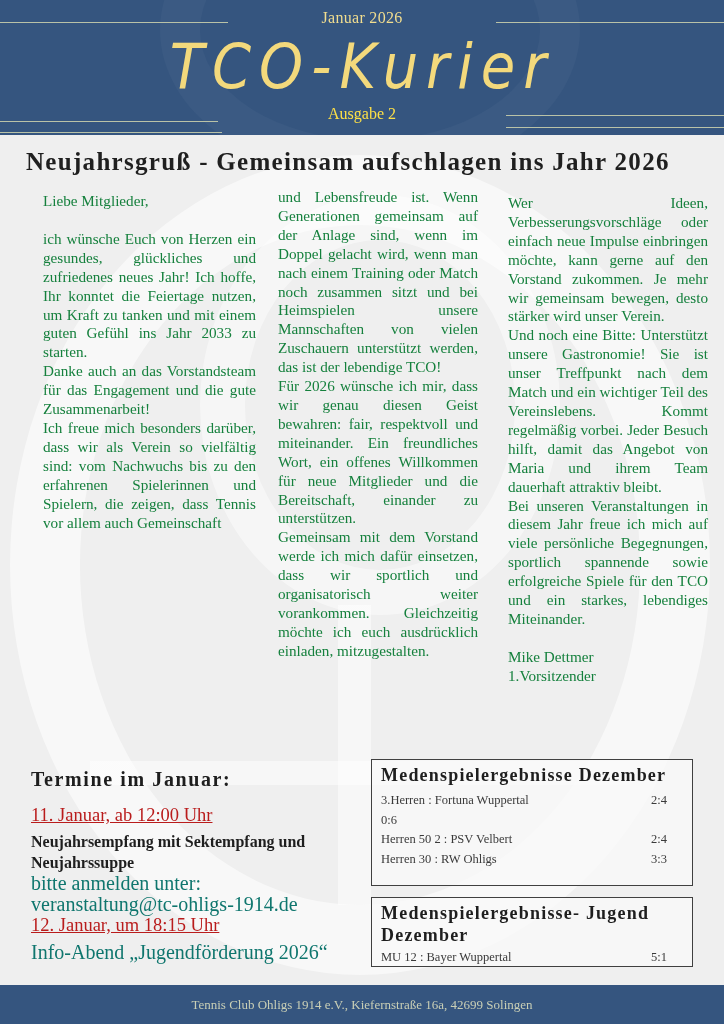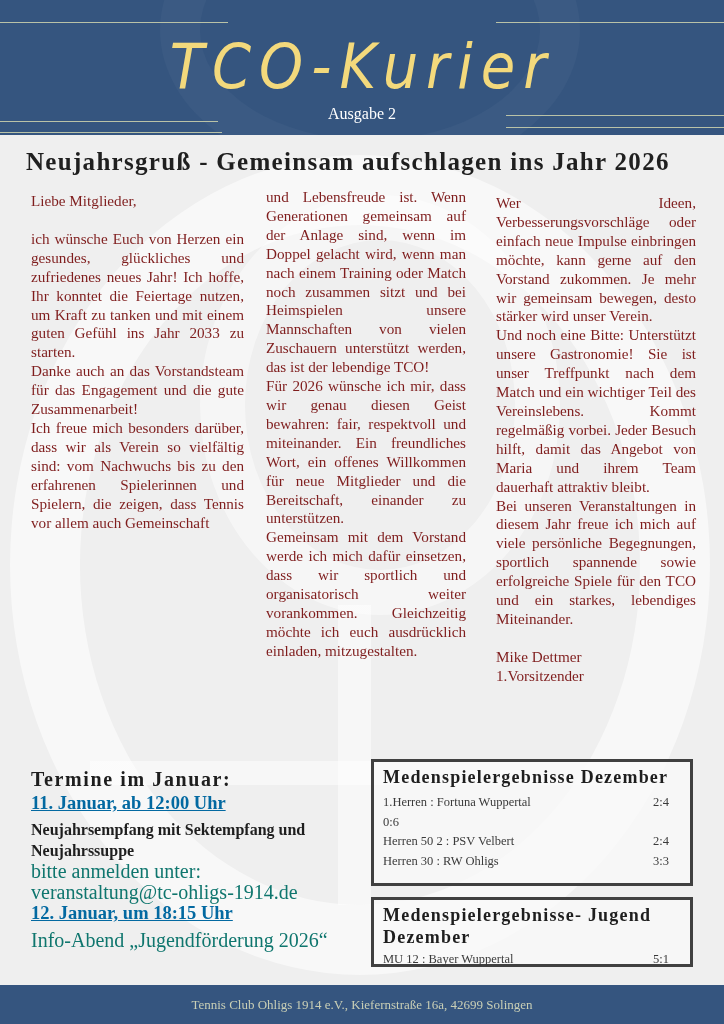--- a/index.html
+++ b/index.html
@@ -52,54 +52,54 @@
     }
     .masthead {
       position: absolute; left: 0; top: 32px; width: 724px;
       color: #f3d97c; font-size: 56px; font-style: italic;
       font-family: "DejaVu Sans", sans-serif; font-weight: normal;
       letter-spacing: 8px; line-height: 70px;
       transform: scaleY(1.12);
     }
     .issue-number {
       position: absolute; left: 0; top: 105px; width: 724px;
-      color: #ffffff; font-size: 16px;
+      color: #fde047; font-size: 16px;
     }
 
     
     .headline {
       position: absolute; left: 26px; top: 148px; width: 680px;
       font-size: 25px; font-weight: bold; letter-spacing: 1.3px; color: #1f1f1f;
     }
 
     .col {
       position: absolute; top: 192px; font-size: 15.2px; line-height: 18.9px;
-      text-align: justify; color: #7f1d1d;
+      text-align: justify; color: #15803d; margin-left: 12px;
     }
     .col p { margin: 0; }
     .col .gap { height: 19px; }
     .col1 { left: 31px; width: 213px; }
     .col2 { left: 266px; width: 200px; top: 188px; }
     .col3 { left: 496px; width: 200px; top: 194px; }
 
     
     .events { position: absolute; left: 31px; top: 768px; width: 330px; }
-    .events .ev-title { font-size: 20px; font-weight: bold; letter-spacing: 1.6px; color: #1e1e1e; margin-bottom: 2px; }
+    .events .ev-title { font-size: 20px; font-weight: bold; letter-spacing: 1.6px; color: #1e1e1e; margin-bottom: 14px; }
     .events .ev-date {
-      font-size: 18.5px; font-weight: bold; text-decoration: underline;
-      color: #0369a1; margin-bottom: 5px;
+      font-size: 18.5px; font-weight: normal; text-decoration: underline;
+      color: #b91c1c; margin-bottom: 5px;
     }
     .events .ev-name { font-size: 16px; font-weight: bold; line-height: 21px; color: #1e1e1e; }
     .events .ev-text { font-size: 20px; line-height: 21px; color: #0f766e; }
     .events .ev-date.second { margin-bottom: 6px; }
 
     
     .results-box {
       position: absolute; left: 371px; width: 322px;
-      border: 3px solid #404040; background: rgba(250,250,250,0.75);
+      border: 1px solid #404040; background: rgba(250,250,250,0.75);
       padding: 4px 9px 8px 9px;
     }
     .results-box.box1 { top: 759px; height: 127px; }
     .results-box.box2 { top: 897px; height: 70px; }
     .results-box h3 {
       font-size: 18px; font-weight: bold; letter-spacing: 1.2px; color: #1e1e1e;
       line-height: 22px; margin-bottom: 5px;
     }
     .results-box.box2 h3 { margin-bottom: 2px; }
     .result-row { display: flex; font-size: 12.5px; line-height: 19.5px; color: #3a3a3a; }
@@ -123,20 +123,21 @@
 </div>
 
 <header class="header">
   <div class="glow"></div>
   <div class="hline l1"></div>
   <div class="hline r1"></div>
   <div class="hline l2"></div>
   <div class="hline l3"></div>
   <div class="hline r2"></div>
   <div class="hline r3"></div>
+  <div class="issue-date">Januar 2026</div>
   <div class="masthead">TCO-Kurier</div>
   <div class="issue-number">Ausgabe 2</div>
 </header>
 
 <h1 class="headline">Neujahrsgruß - Gemeinsam aufschlagen ins Jahr 2026</h1>
 
 <div class="col col1">
   <p>Liebe Mitglieder,</p>
   <div class="gap"></div>
   <p>ich wünsche Euch von Herzen ein gesundes, glückliches und zufriedenes neues Jahr! Ich hoffe, Ihr konntet die Feiertage nutzen, um Kraft zu tanken und mit einem guten Gefühl ins Jahr 2033 zu starten.</p>
@@ -165,21 +166,21 @@
   <div class="ev-name">Neujahrsempfang mit Sektempfang und Neujahrssuppe</div>
   <div class="ev-text">bitte anmelden unter:</div>
   <div class="ev-text">veranstaltung@tc-ohligs-1914.de</div>
   <div class="ev-date second">12. Januar, um 18:15 Uhr</div>
   <div class="ev-text">Info-Abend „Jugendförderung 2026“</div>
 </section>
 
 <section class="results-box box1">
   <h3>Medenspielergebnisse Dezember</h3>
   <div class="result-row">
-    <span class="match">1.Herren  : Fortuna Wuppertal</span>
+    <span class="match">3.Herren  : Fortuna Wuppertal</span>
     <span class="score">2:4</span>
   </div>
   <div class="result-row">
     <span class="score">0:6</span>
   </div>
   <div class="result-row">
     <span class="match">Herren 50 2 : PSV Velbert</span>
     <span class="score">2:4</span>
   </div>
   <div class="result-row">

